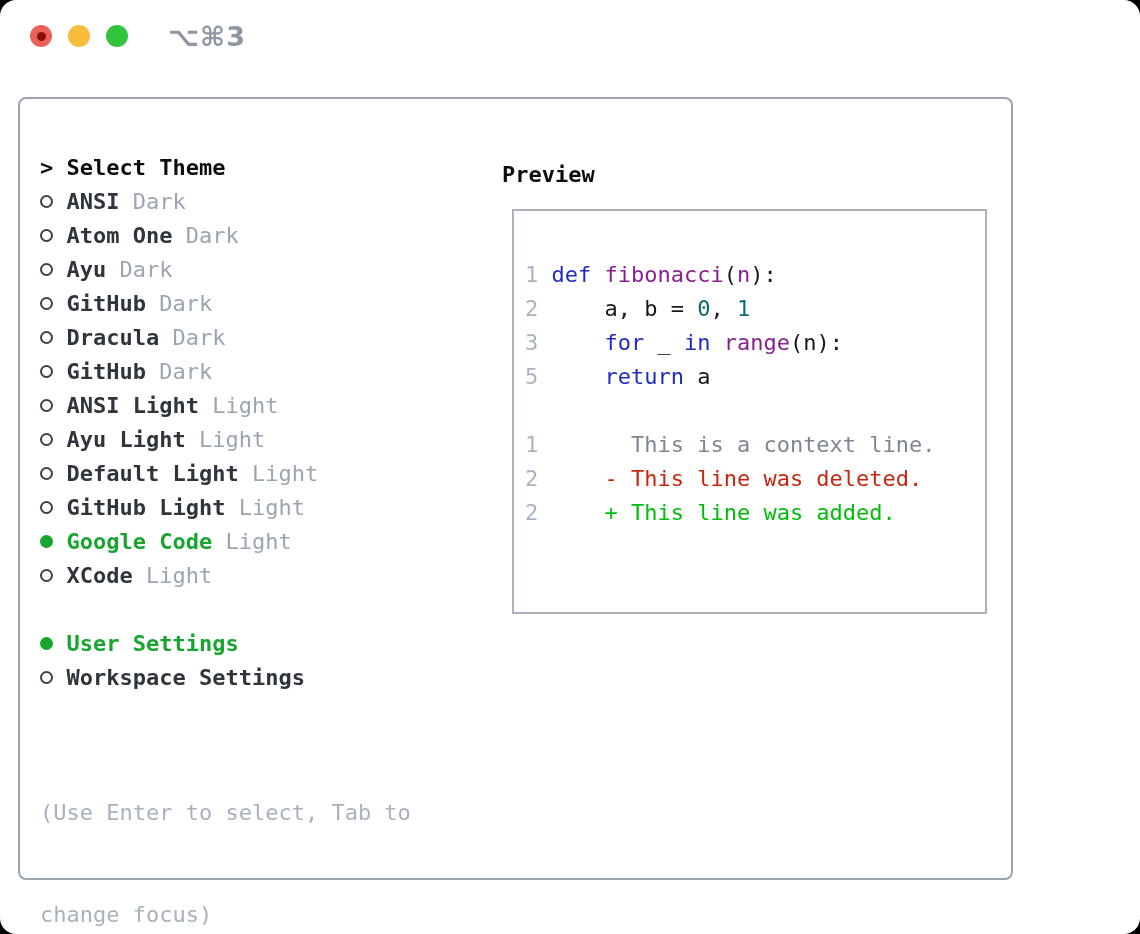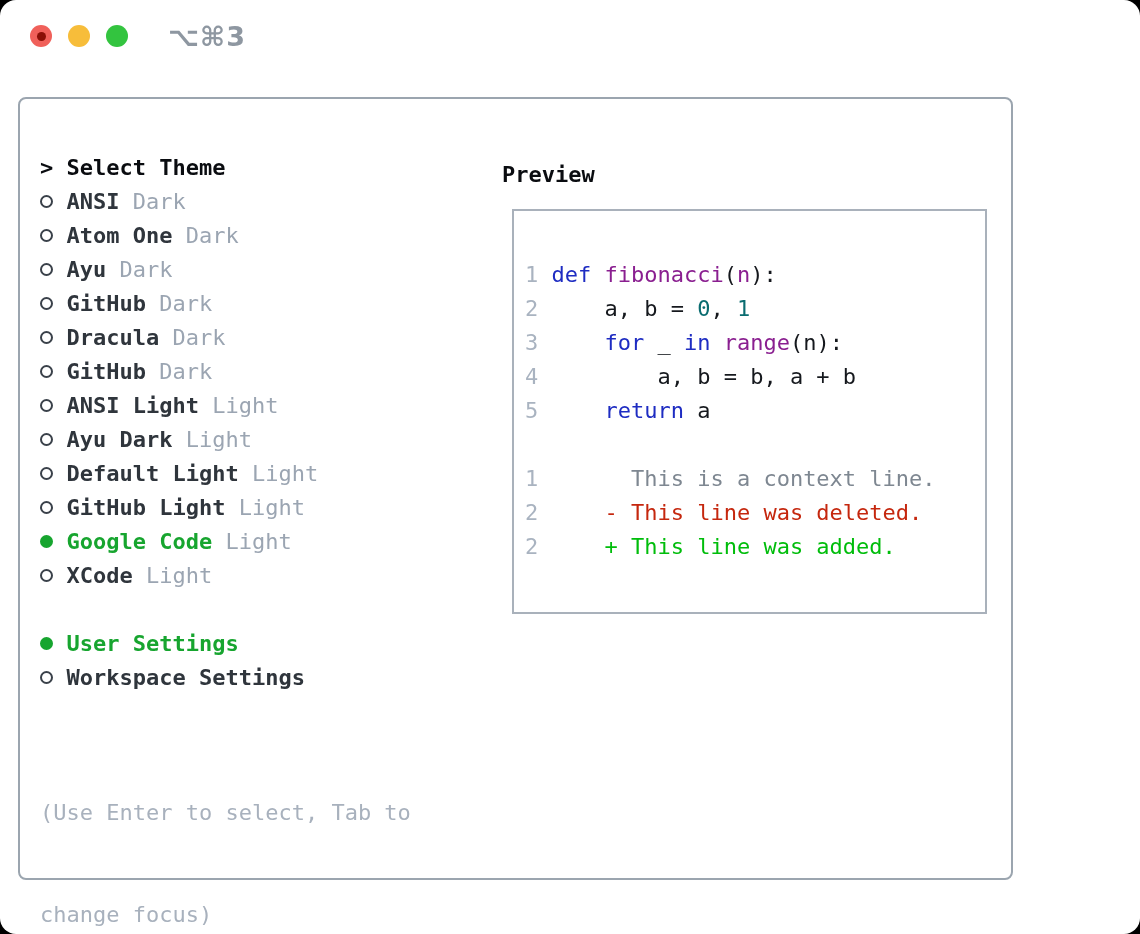--- a/index.html
+++ b/index.html
@@ -69,21 +69,21 @@
         <span class="marker caret-glyph">&gt;</span><span class="hdr-text">Select Theme</span>
       </div>
       <div id="theme-list">
           <div class="row"><span class="marker"><span class="dot-marker"></span></span><span class="t-name">ANSI</span><span class="t-variant"> Dark</span></div>
           <div class="row"><span class="marker"><span class="dot-marker"></span></span><span class="t-name">Atom One</span><span class="t-variant"> Dark</span></div>
           <div class="row"><span class="marker"><span class="dot-marker"></span></span><span class="t-name">Ayu</span><span class="t-variant"> Dark</span></div>
           <div class="row"><span class="marker"><span class="dot-marker"></span></span><span class="t-name">GitHub</span><span class="t-variant"> Dark</span></div>
           <div class="row"><span class="marker"><span class="dot-marker"></span></span><span class="t-name">Dracula</span><span class="t-variant"> Dark</span></div>
           <div class="row"><span class="marker"><span class="dot-marker"></span></span><span class="t-name">GitHub</span><span class="t-variant"> Dark</span></div>
           <div class="row"><span class="marker"><span class="dot-marker"></span></span><span class="t-name">ANSI Light</span><span class="t-variant"> Light</span></div>
-          <div class="row"><span class="marker"><span class="dot-marker"></span></span><span class="t-name">Ayu Dark</span><span class="t-variant"> Light</span></div>
+          <div class="row"><span class="marker"><span class="dot-marker"></span></span><span class="t-name">Ayu Light</span><span class="t-variant"> Light</span></div>
           <div class="row"><span class="marker"><span class="dot-marker"></span></span><span class="t-name">Default Light</span><span class="t-variant"> Light</span></div>
           <div class="row"><span class="marker"><span class="dot-marker"></span></span><span class="t-name">GitHub Light</span><span class="t-variant"> Light</span></div>
           <div class="row"><span class="marker"><span class="dot-marker filled"></span></span><span class="t-name sel">Google Code</span><span class="t-variant"> Light</span></div>
           <div class="row"><span class="marker"><span class="dot-marker"></span></span><span class="t-name">XCode</span><span class="t-variant"> Light</span></div>
         </div>
       <div class="blank-row"></div>
       <div id="apply-list">
           <div class="row"><span class="marker"><span class="dot-marker filled"></span></span><span class="t-name sel">User Settings</span></div>
           <div class="row"><span class="marker"><span class="dot-marker"></span></span><span class="t-name">Workspace Settings</span></div>
         </div>
@@ -95,21 +95,20 @@
     </div>
 
     <div class="right-col">
       <div class="row">
         <span class="hdr-text">Preview</span>
       </div>
       <div class="preview-box" id="preview-box">
           <div class="pline"><span class="ln">1</span><span class="tk-kw">def </span><span class="tk-fn">fibonacci</span><span class="tk-pl">(</span><span class="tk-fn">n</span><span class="tk-pl">):</span></div>
           <div class="pline"><span class="ln">2</span><span class="tk-pl">    a, b = </span><span class="tk-lit">0</span><span class="tk-pl">, </span><span class="tk-lit">1</span></div>
           <div class="pline"><span class="ln">3</span><span class="tk-pl">    </span><span class="tk-kw">for</span><span class="tk-pl"> _ </span><span class="tk-kw">in</span><span class="tk-pl"> </span><span class="tk-fn">range</span><span class="tk-pl">(n):</span></div>
-          <div class="pline"><span class="ln">4</span><span class="tk-pl">        a, b = b, a + b</span></div>
           <div class="pline"><span class="ln">5</span><span class="tk-pl">    </span><span class="tk-kw">return</span><span class="tk-pl"> a</span></div>
           <div class="pline"><span class="ln"></span></div>
           <div class="pline"><span class="ln">1</span><span class="tk-ctx">      This is a context line.</span></div>
           <div class="pline"><span class="ln">2</span><span class="tk-del">    - This line was deleted.</span></div>
           <div class="pline"><span class="ln">2</span><span class="tk-add">    + This line was added.</span></div>
         </div>
     </div>
 
   </div>
 </div>

